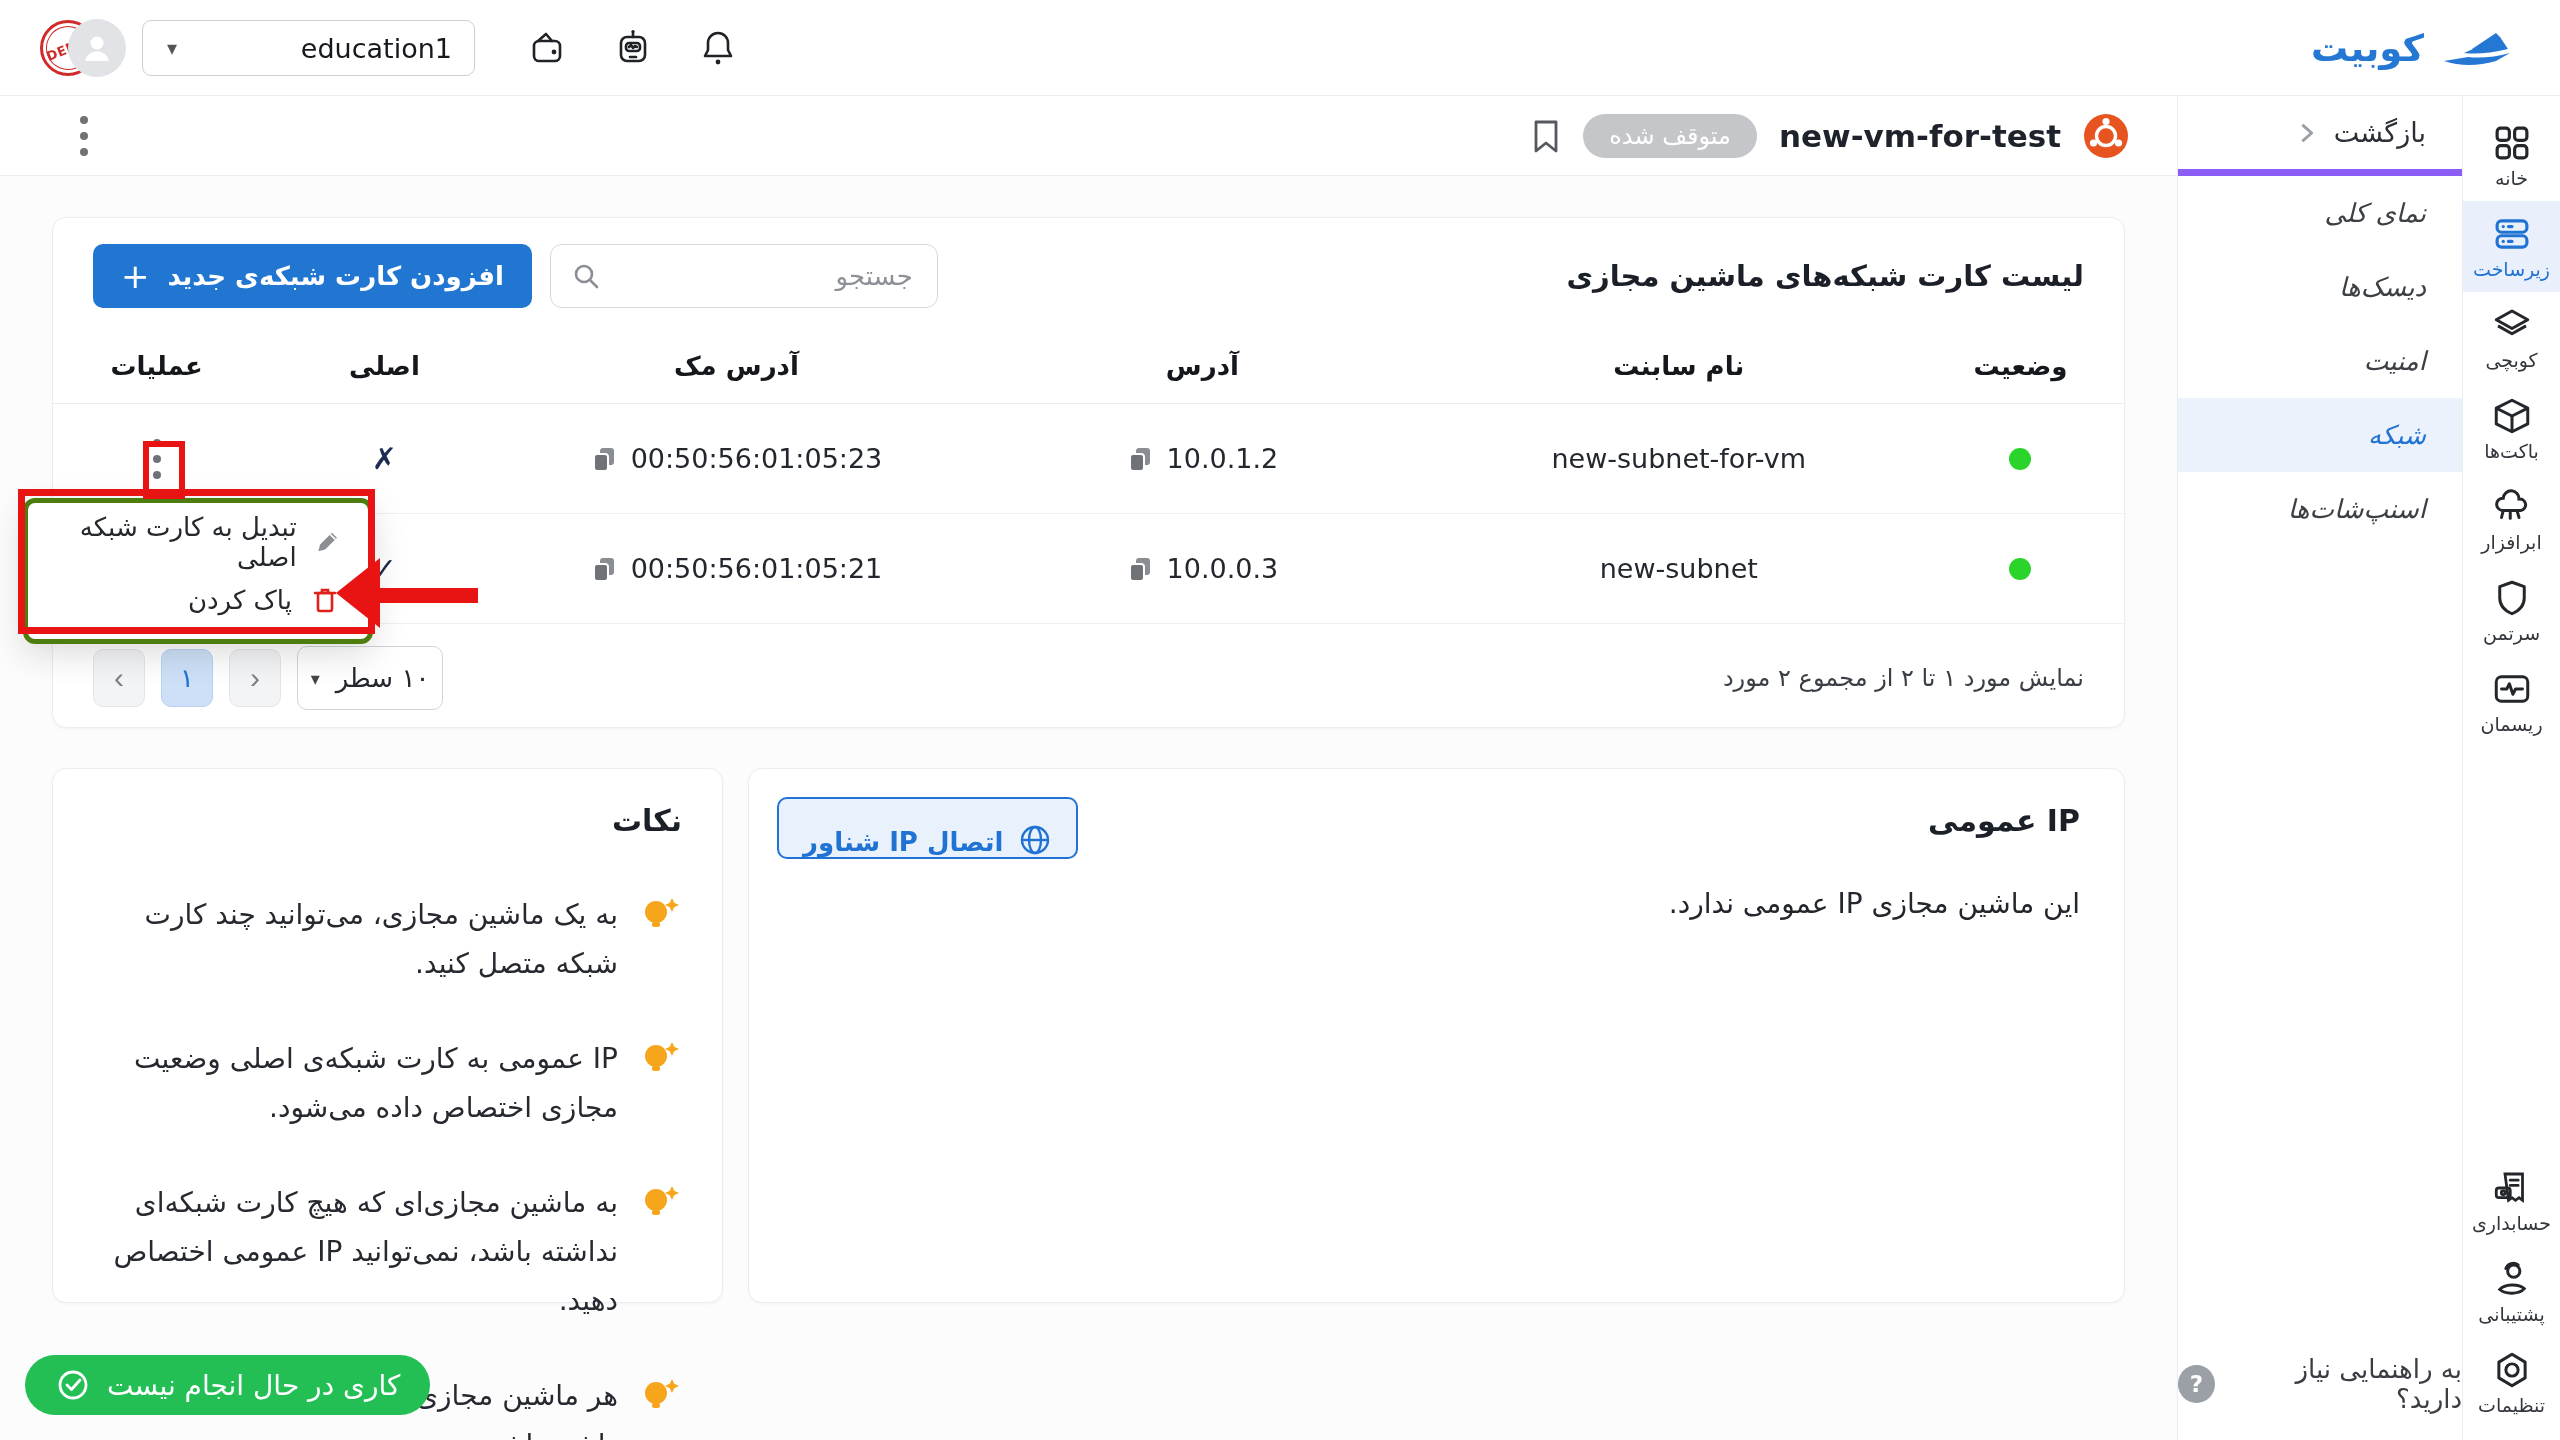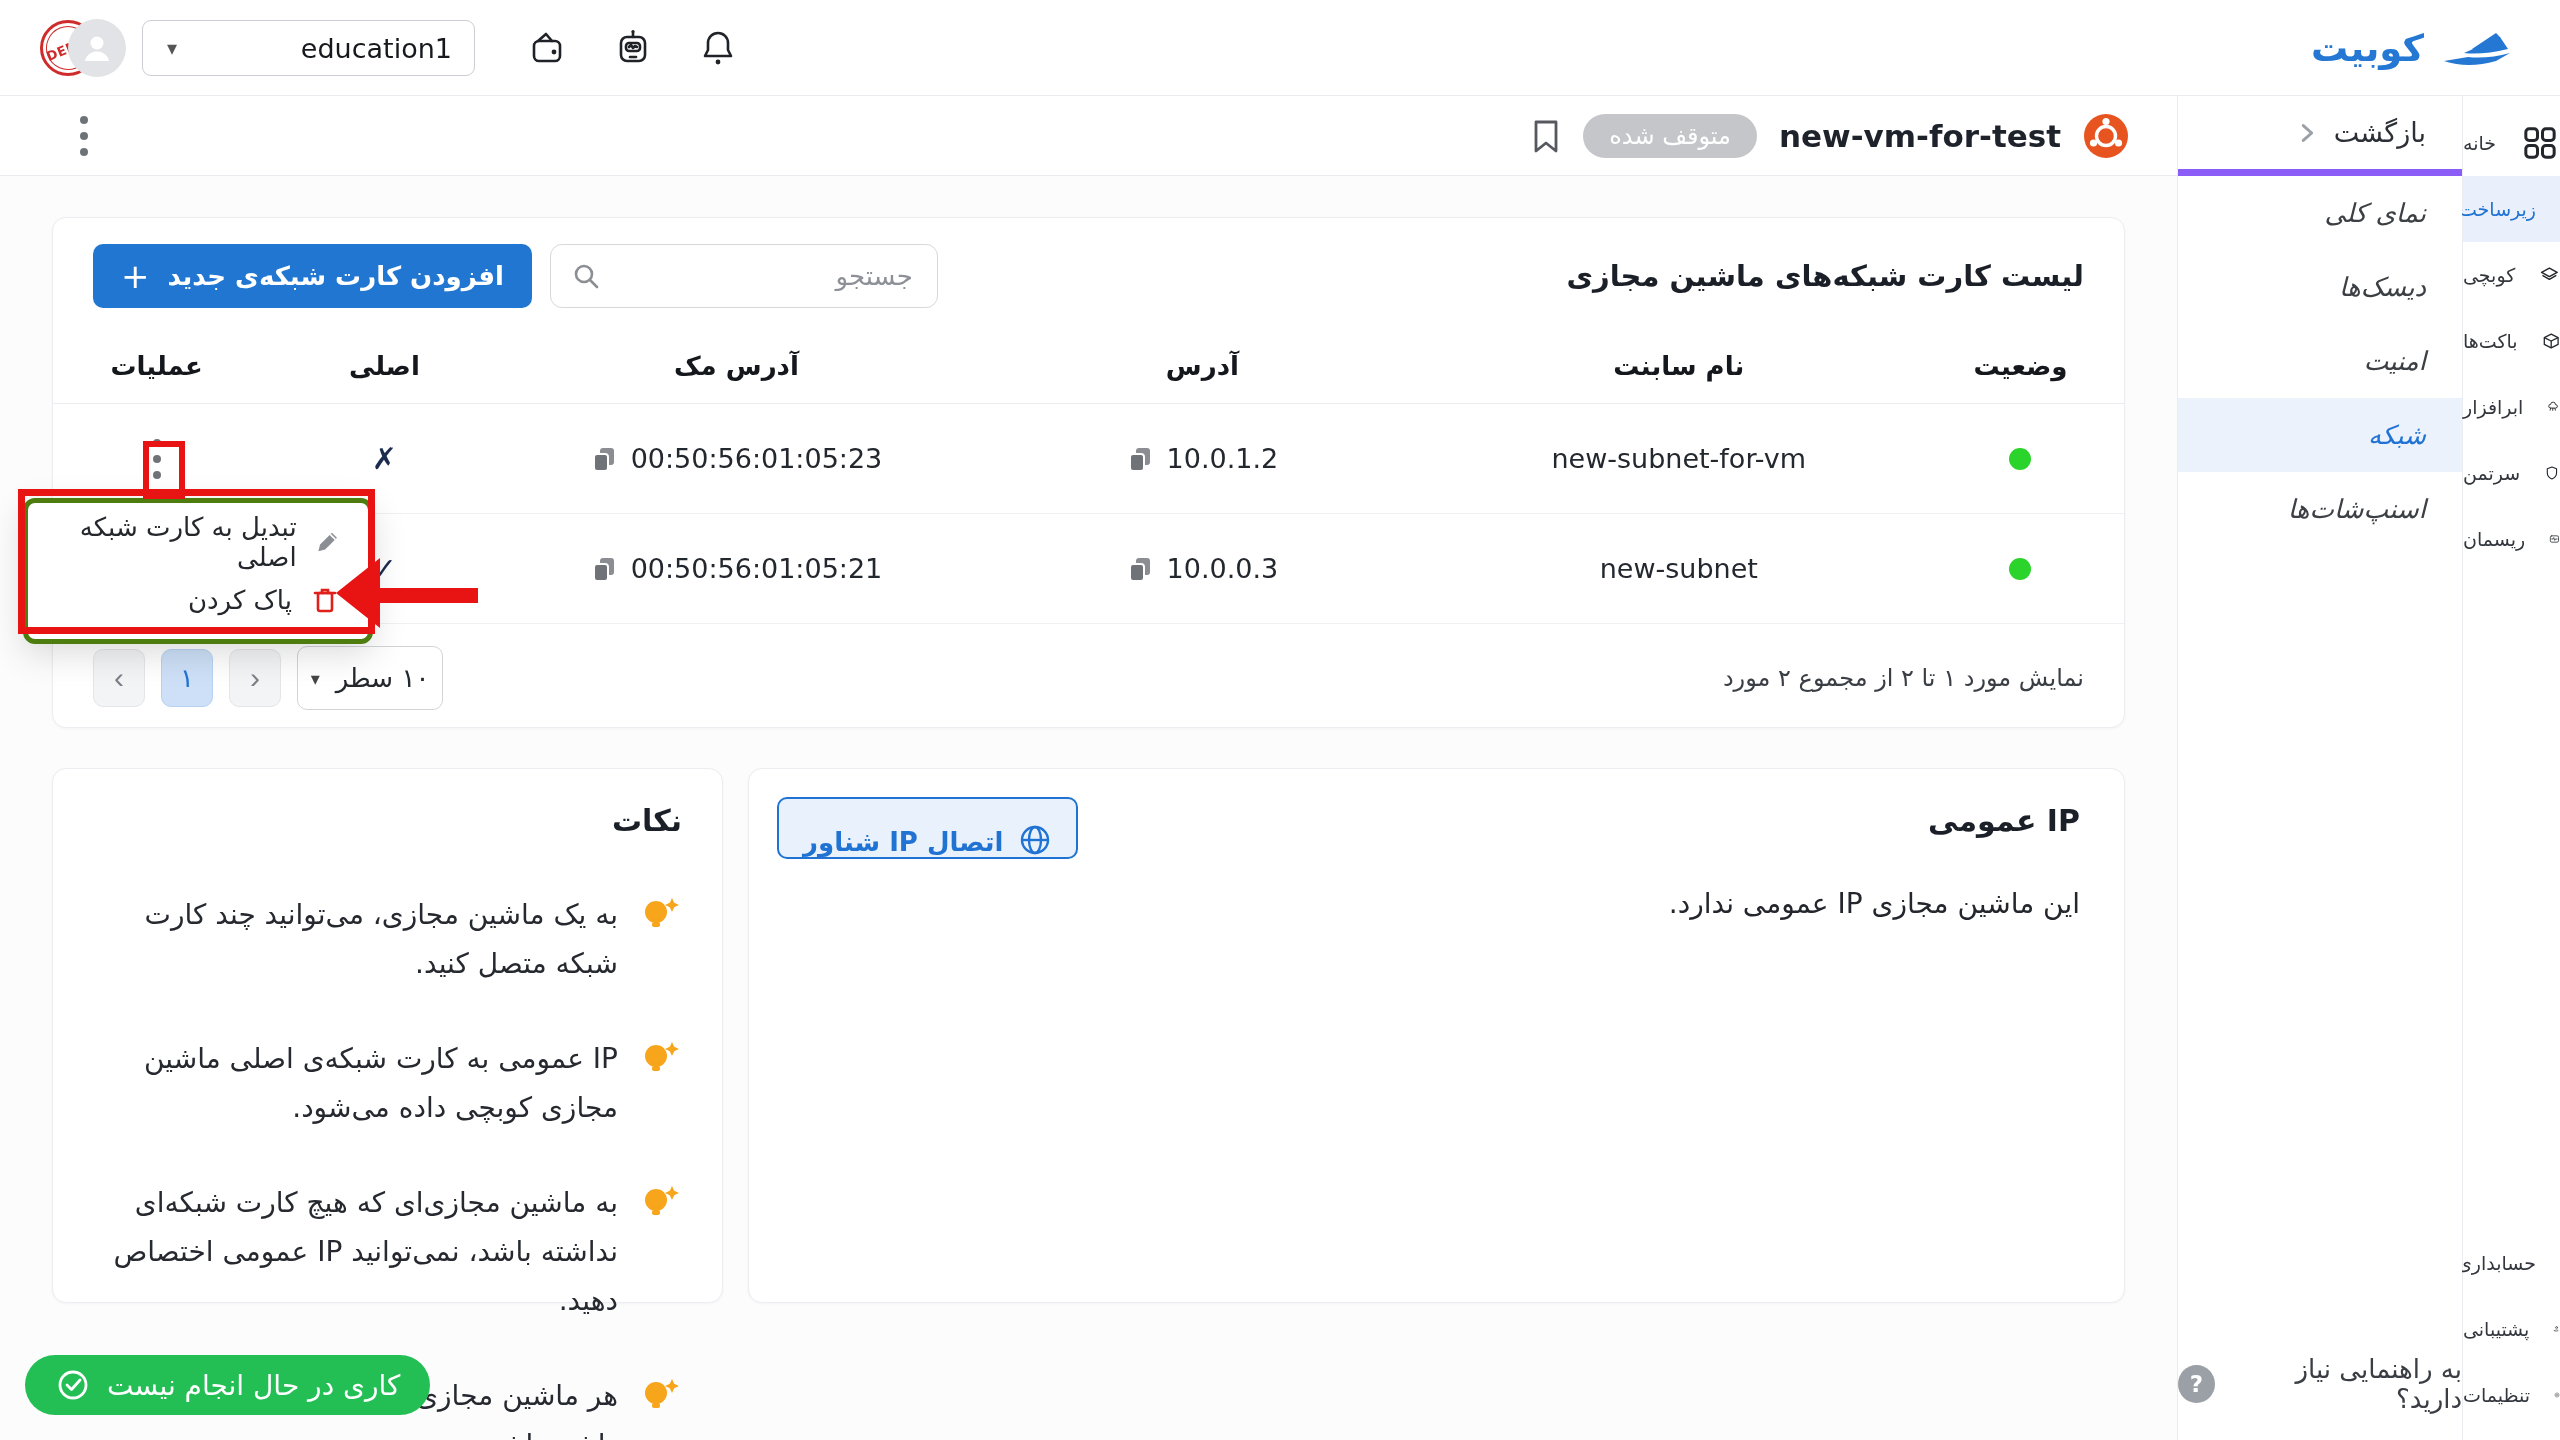--- a/index.html
+++ b/index.html
@@ -17,21 +17,21 @@
   .ws-caret { position:absolute; left:24px; top:50%; transform:translateY(-50%); font-size:20px; color:#555; }
   .ws-value { position:absolute; right:22px; top:50%; transform:translateY(-50%); font-size:27px; color:#15181d; direction:ltr; }
   .topbar-icons { display:flex; align-items:center; gap:46px; margin-left:52px; }
   .tb-icon svg { display:block; }
   .logo { position:absolute; right:44px; top:0; height:96px; display:flex; align-items:center; gap:14px; direction:rtl; }
   .logo-text { color:#2478d4; font-size:37px; font-weight:bold; }
 
   
   .rail { position:absolute; top:96px; bottom:0; right:0; width:98px; background:#fff; border-left:1px solid #ebecef; }
   .rail-inner { height:100%; display:flex; flex-direction:column; align-items:stretch; padding:14px 0 12px; }
-  .rail-item { display:flex; flex-direction:row; align-items:center; gap:24px; padding:12px 0;justify-content:space-between; }
+  .rail-item { display:flex; flex-direction:column; align-items:center; gap:3px; padding:12px 0;justify-content:space-between; }
   .rail-item .lbl { font-size:19px; color:#33373d; }
   .rail-item.active { background:#e9f0fb; }
   .rail-item.active .lbl { color:#2073d3; }
   .rail-bottom { margin-top:auto; }
 
   
   .subnav { position:absolute; top:96px; bottom:0; right:98px; width:285px; background:#fff; border-left:1px solid #ebecef; }
   .back-row { height:80px; border-bottom:7px solid #8b5cf6; display:flex; align-items:center; padding:0 36px; gap:14px; font-size:27px; color:#2c3036; }
   .subnav-item { height:74px; display:flex; align-items:center; padding:0 36px; font-size:26px; color:#3c4045;font-style:italic; }
   .subnav-item.active { background:#ecf2fc; color:#2073d3; }
@@ -427,21 +427,21 @@
                 <path d="M34 6 l2.2 4.8 4.8 2.2 -4.8 2.2 -2.2 4.8 -2.2-4.8 -4.8-2.2 4.8-2.2 z" fill="#f7a51b"></path>
               </svg>
             <span class="txt">به یک ماشین مجازی، می‌توانید چند کارت شبکه متصل کنید.</span>
           </div>
           <div class="note">
             <svg width="44" height="44" viewBox="0 0 44 44">
                 <circle cx="18" cy="20" r="11" fill="#f7a51b"></circle>
                 <rect x="14" y="30" width="8" height="5" rx="2" fill="#f7a51b"></rect>
                 <path d="M34 6 l2.2 4.8 4.8 2.2 -4.8 2.2 -2.2 4.8 -2.2-4.8 -4.8-2.2 4.8-2.2 z" fill="#f7a51b"></path>
               </svg>
-            <span class="txt">IP عمومی به کارت شبکه‌ی اصلی ماشین مجازی کوبچی داده می‌شود.</span>
+            <span class="txt">IP عمومی به کارت شبکه‌ی اصلی وضعیت مجازی اختصاص داده می‌شود.</span>
           </div>
           <div class="note">
             <svg width="44" height="44" viewBox="0 0 44 44">
                 <circle cx="18" cy="20" r="11" fill="#f7a51b"></circle>
                 <rect x="14" y="30" width="8" height="5" rx="2" fill="#f7a51b"></rect>
                 <path d="M34 6 l2.2 4.8 4.8 2.2 -4.8 2.2 -2.2 4.8 -2.2-4.8 -4.8-2.2 4.8-2.2 z" fill="#f7a51b"></path>
               </svg>
             <span class="txt">به ماشین مجازی‌ای که هیچ کارت شبکه‌ای نداشته باشد، نمی‌توانید IP عمومی اختصاص دهید.</span>
           </div>
           <div class="note">

